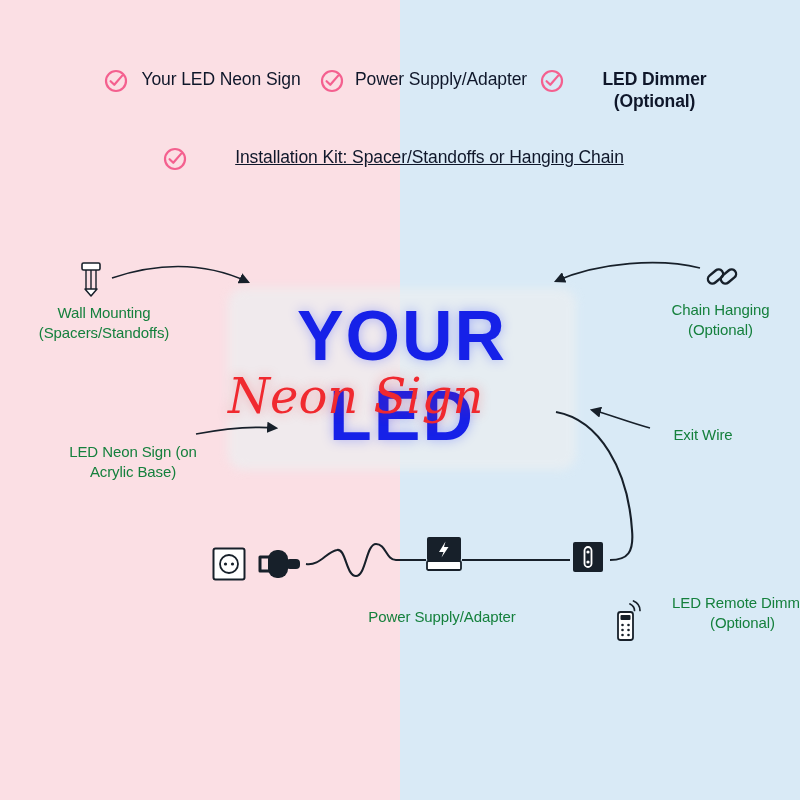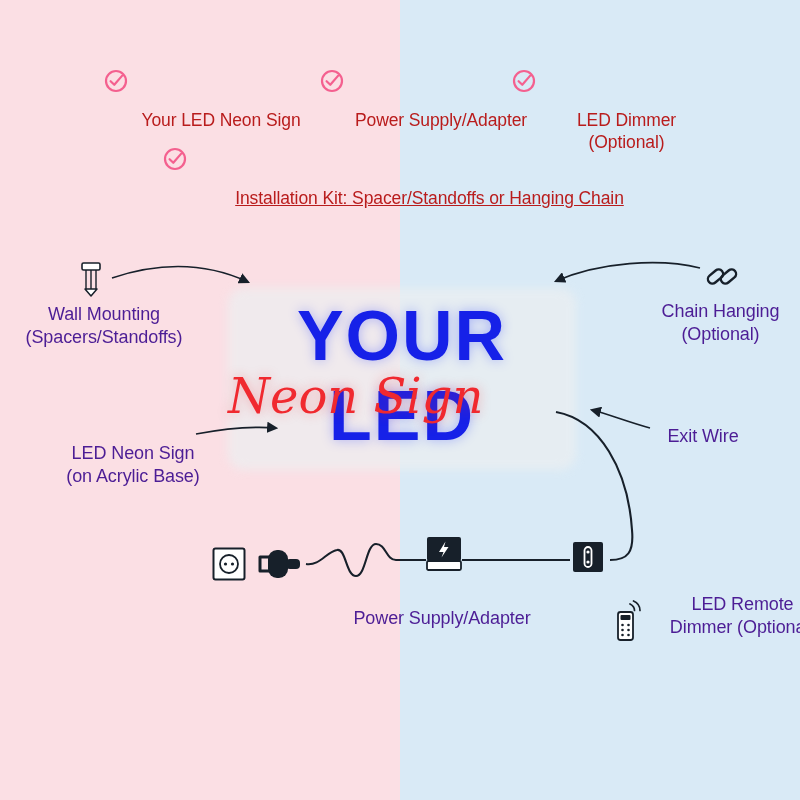--- a/index.html
+++ b/index.html
@@ -43,31 +43,30 @@
   .check-icon {
     width: 24px;
     height: 24px;
     flex: 0 0 24px;
     margin-top: 1px;
   }
   .check-label {
     margin-left: 9px;
     font-size: 17.5px;
     line-height: 1.28;
-    color: #b91c1c;
+    color: #0f172a;
     text-align: center;
     letter-spacing: -0.1px;
-    margin-top: 41px;
   }
 
   #row1 { left: 104px; top: 68px; width: 205px; }
   #row1 .check-label { width: 168px; }
   #row2 { left: 320px; top: 68px; width: 210px; }
   #row2 .check-label { width: 176px; }
-  #row3 { left: 512px; top: 68px; width: 200px; }
+  #row3 { left: 540px; top: 68px; width: 200px; font-weight: bold; }
   #row3 .check-label { width: 163px; }
   #row4 { left: 163px; top: 146px; width: 500px; }
   #row4 .check-label { width: 468px; text-decoration: underline; }
 
   
   #sign-glow {
     position: absolute;
     left: 228px;
     top: 288px;
     width: 348px;
@@ -98,23 +97,23 @@
     font-family: "DejaVu Serif", serif;
     font-style: italic;
     font-size: 48px;
     color: #f0292f;
     text-shadow: 0 0 12px rgba(240,40,50,.35);
   }
 
   
   .callout {
     position: absolute;
-    font-size: 18px;
+    font-size: 15px;
     line-height: 1.3;
-    color: #4c1d95;
+    color: #15803d;
     text-align: center;
     letter-spacing: -0.1px;
   }
   #lbl-wall { left: 18px; top: 303px; width: 172px; }
   #lbl-chain { left: 648px; top: 300px; width: 145px; }
   #lbl-neon { left: 58px; top: 442px; width: 150px; }
   #lbl-exit { left: 648px; top: 425px; width: 110px; }
   #lbl-power { left: 352px; top: 607px; width: 180px; }
   #lbl-remote { left: 634px; top: 593px; width: 155px; padding-left: 31px; }
 

